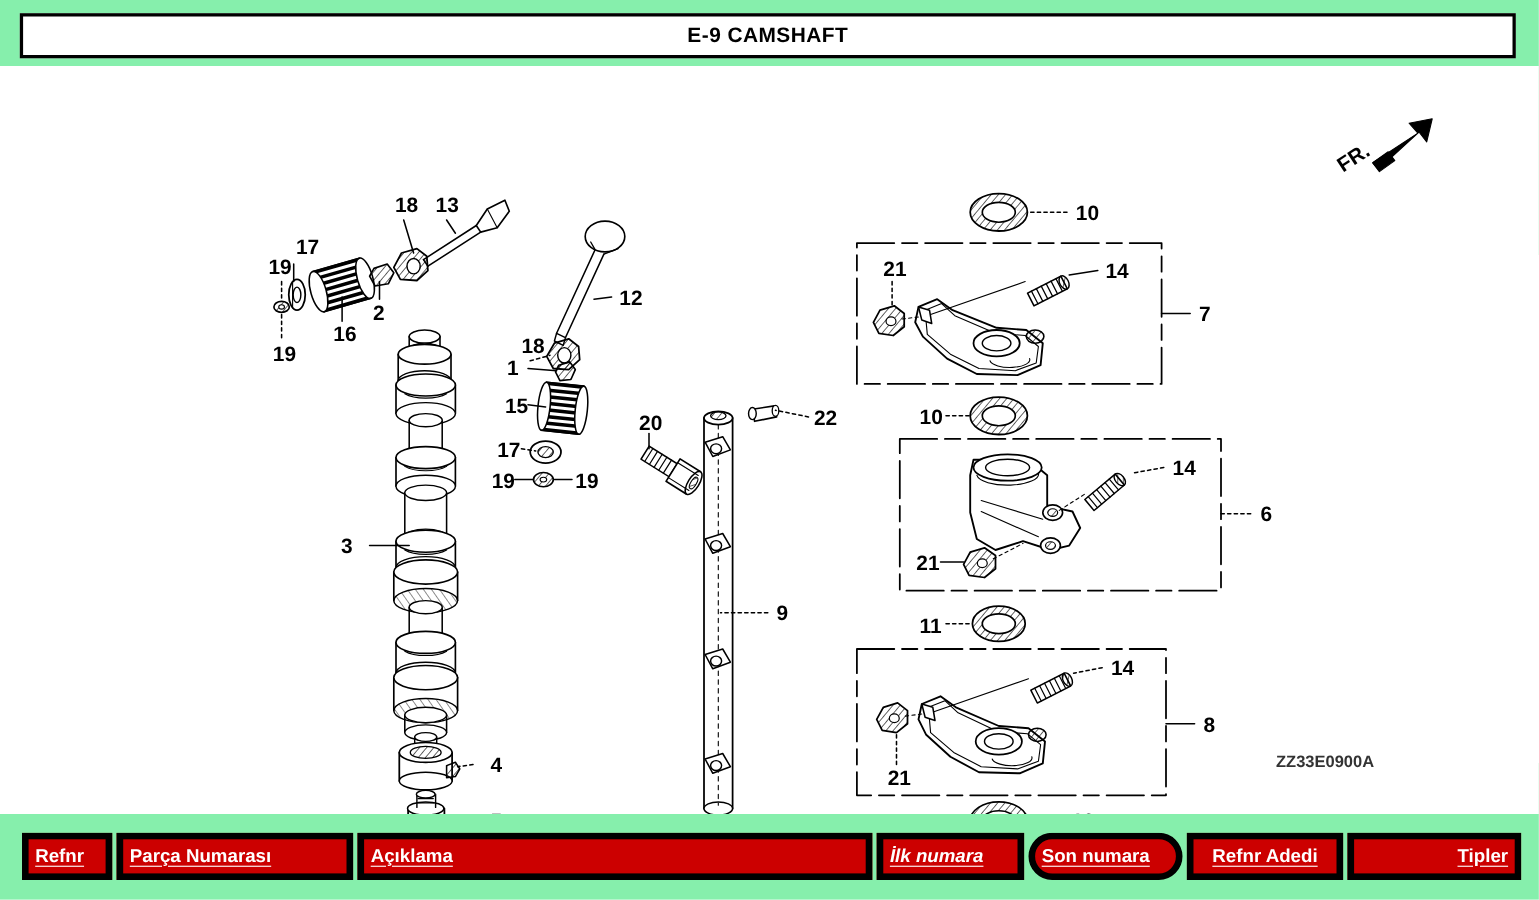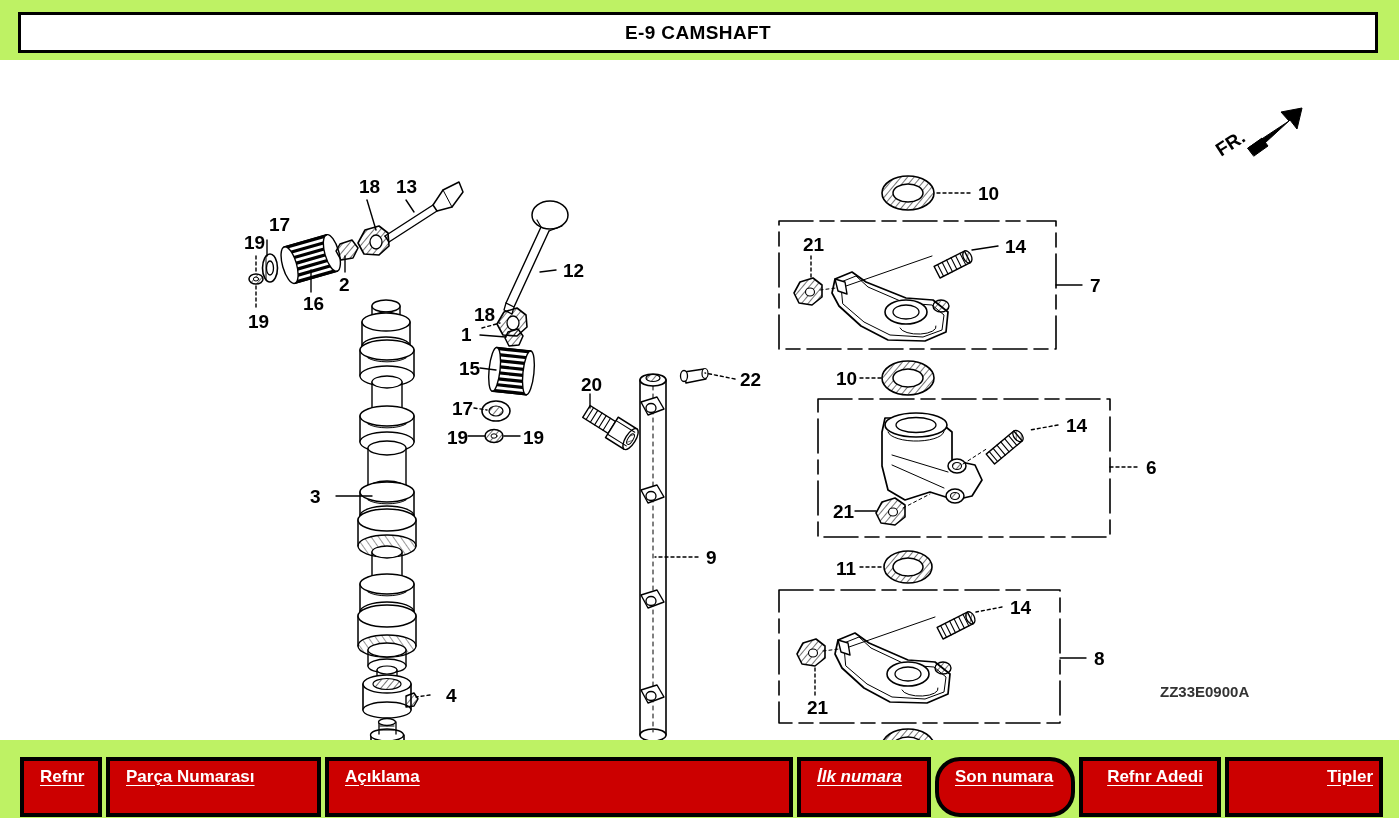--- a/index.html
+++ b/index.html
@@ -9,21 +9,21 @@
     background: #ffffff;
     width: 1399px;
     height: 818px;
     overflow: hidden;
     font-family: "Liberation Sans", sans-serif;
   }
   #page {
     position: relative;
     width: 1399px;
     height: 818px;
-    background: #bef264;
+    background: #86efac;
   }
 
   
   #title-bar {
     position: absolute;
     left: 18px;
     top: 12px;
     width: 1360px;
     height: 41px;
     border: 3px solid #000000;
@@ -62,28 +62,28 @@
     overflow: hidden;
   }
   table.parts {
     border-collapse: separate;
     border-spacing: 4px 0;
     width: 1367px;
     table-layout: fixed;
   }
   table.parts th {
     background: #cc0000;
-    border: 4px solid #000000;
+    border: 6px solid #000000;
     color: #ffffff;
     font-size: 17px;
     font-weight: bold;
     font-family: "Liberation Sans", sans-serif;
     vertical-align: top;
-    padding: 5px 6px 0 16px;
-    height: 60px;
+    padding: 5px 6px 0 6px;
+    height: 43px;
     line-height: 22px;
     box-sizing: border-box;
   }
   table.parts th span.hdr {
     text-decoration: underline;
     text-underline-offset: 3px;
   }
   th.al { text-align: left; }
   th.ar { text-align: right; }
   th.ac { text-align: center; }

